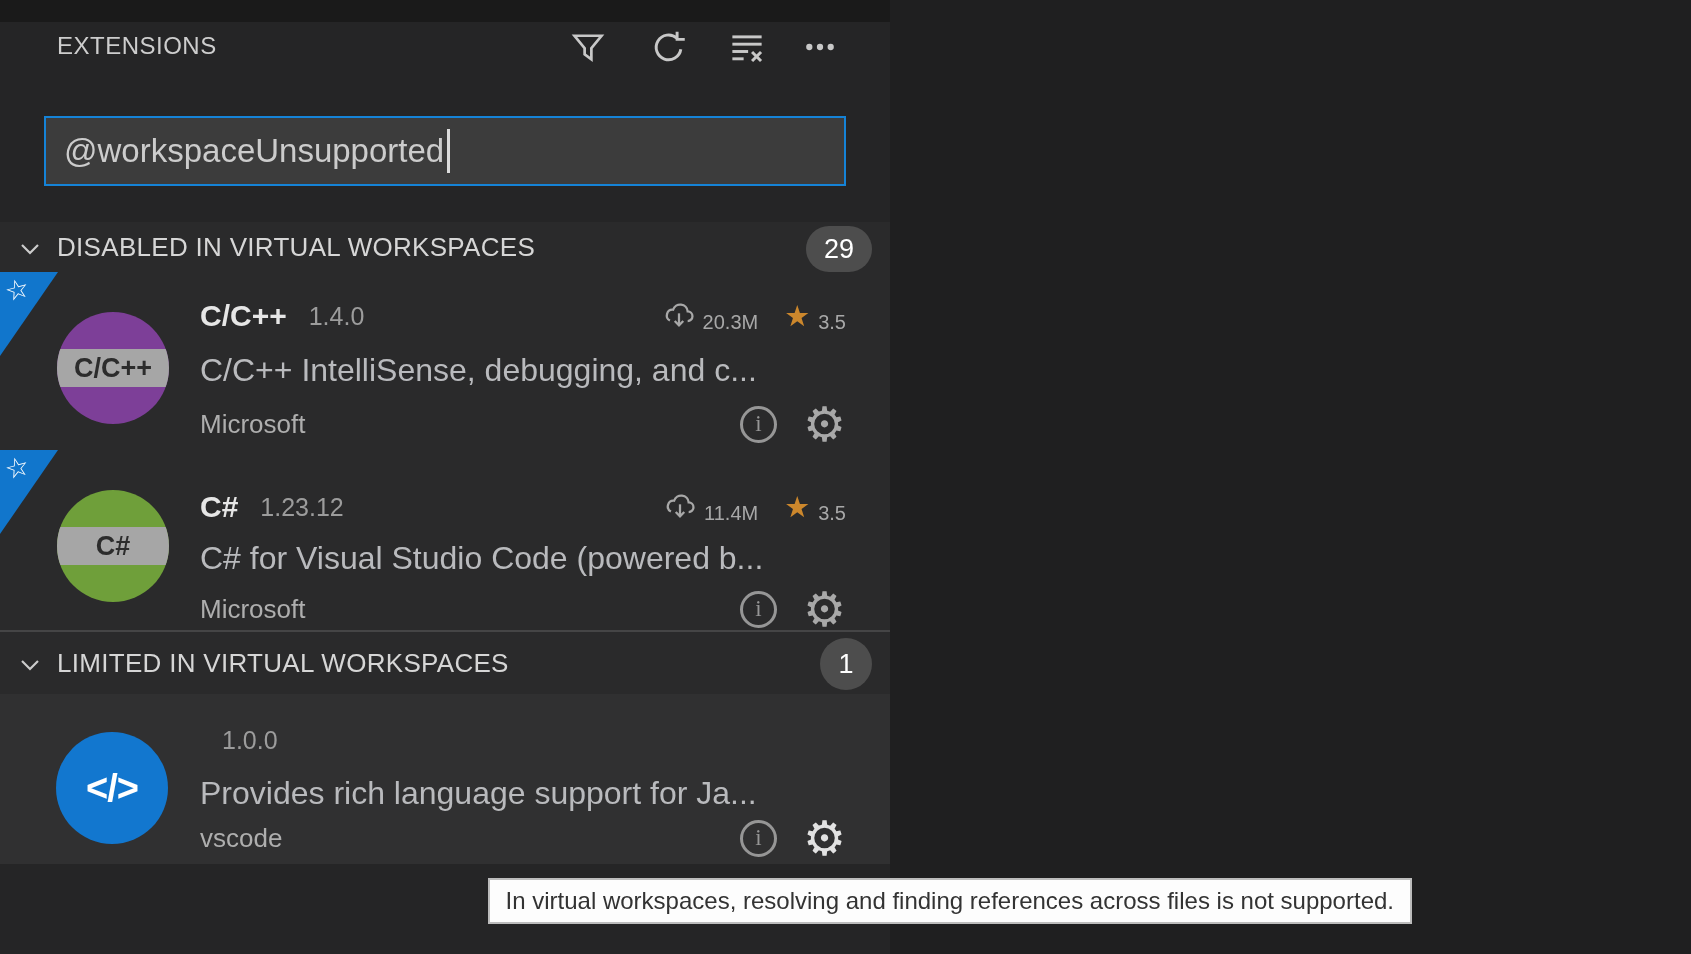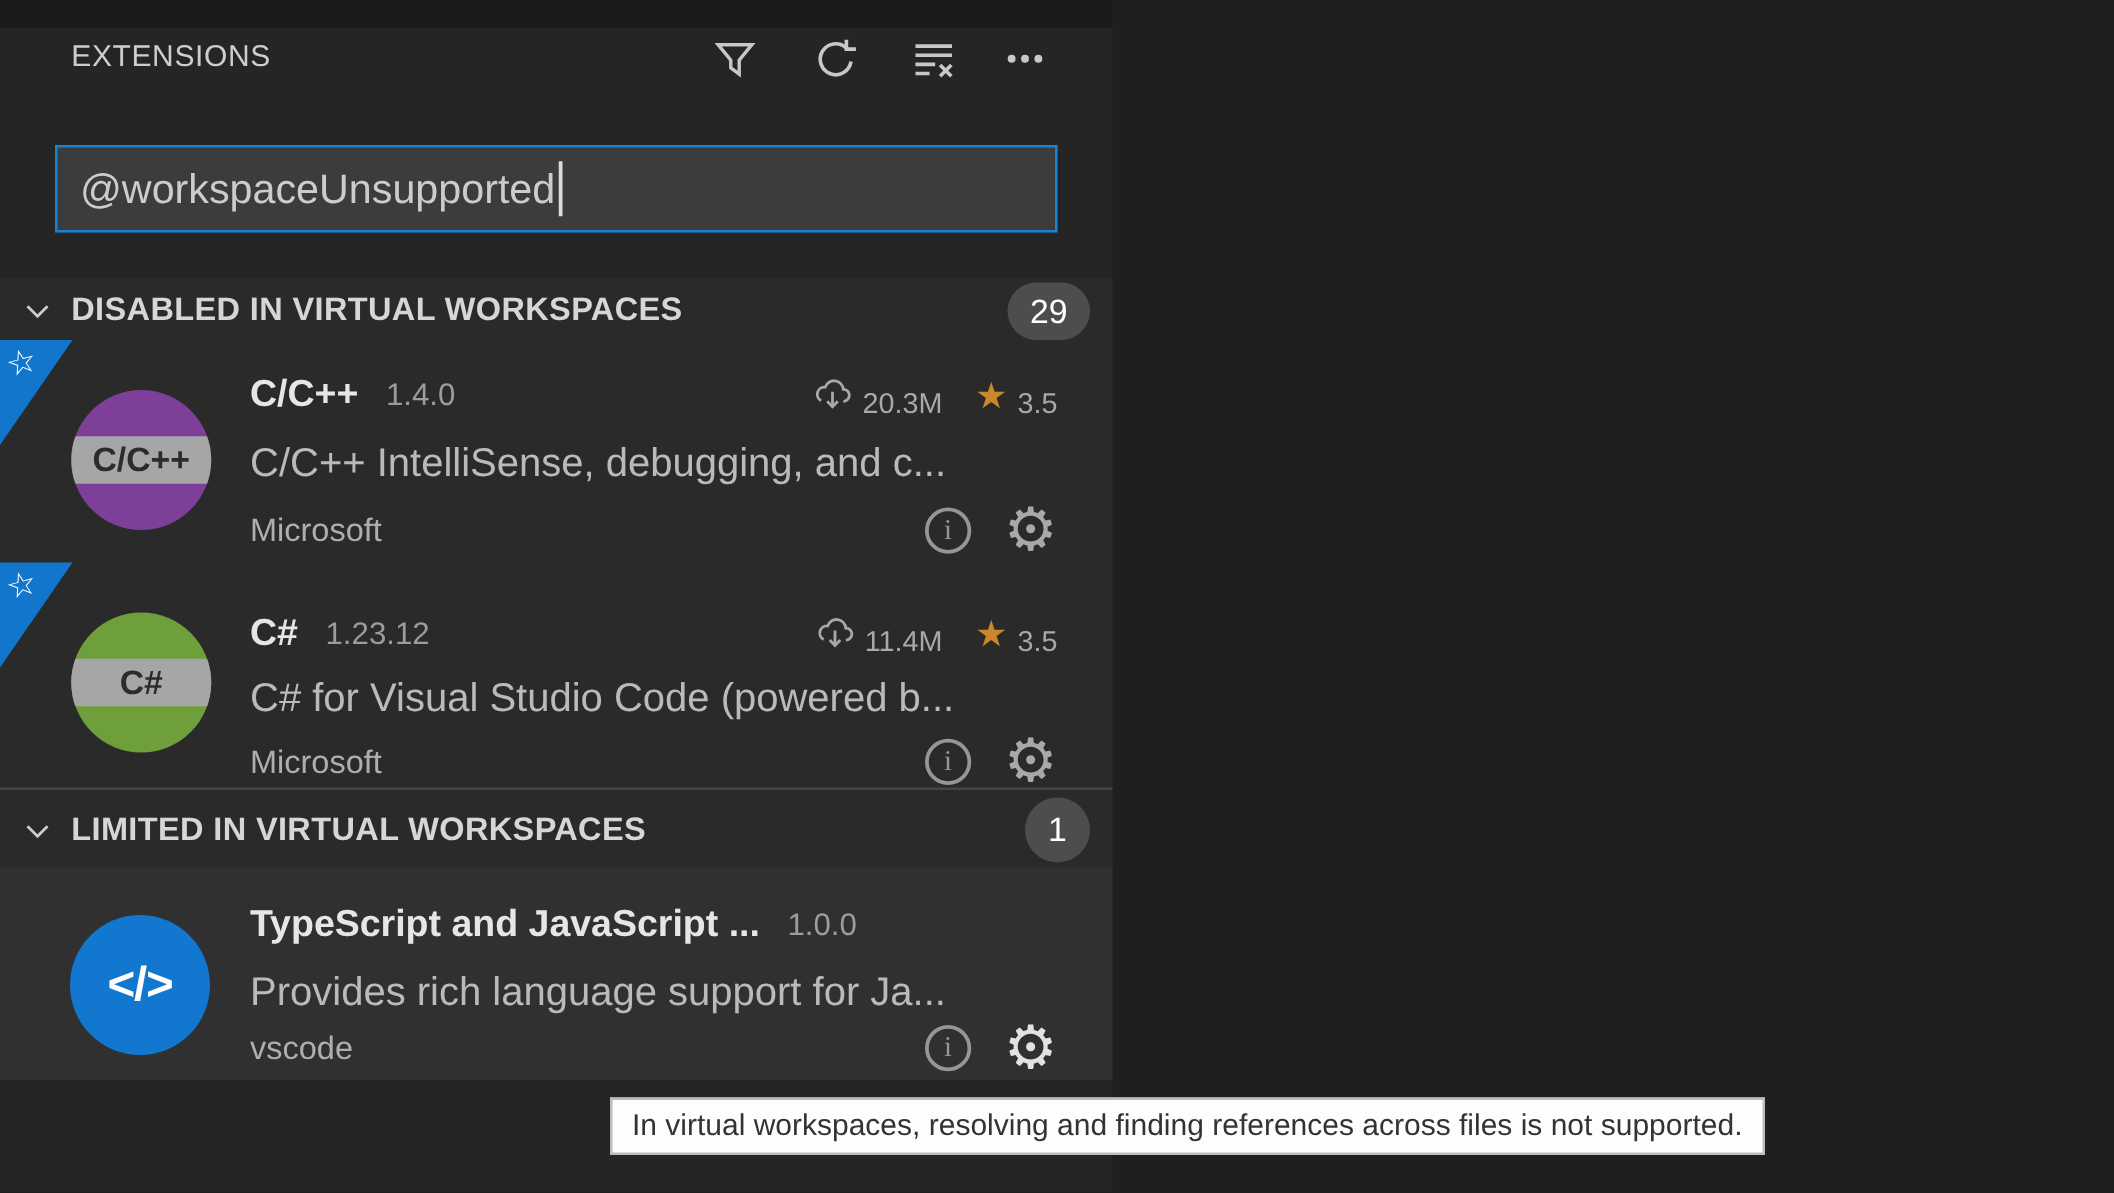--- a/index.html
+++ b/index.html
@@ -23,21 +23,21 @@
   .search-text{margin-left:18px;font-size:33px;color:#cccccc;white-space:pre;}
   .caret{display:inline-block;width:3px;height:44px;background:#dcdcdc;margin-left:3px;vertical-align:middle;}
 
   
   .list{position:absolute;left:0;top:222px;width:890px;height:642px;background:#2a2a2b;}
   .sec{position:absolute;left:0;width:890px;cursor:pointer;}
   .sec1{top:0;height:50px;}
   .sec2{top:410px;height:62px;}
   .chev{position:absolute;left:16px;}
   .sec1 .chev{top:13px;} .sec2 .chev{top:19px;}
-  .sec-label{position:absolute;left:57px;font-weight:bold;font-size:26px;color:#d6d6d6;letter-spacing:.3px;}
+  .sec-label{position:absolute;left:57px;font-weight:normal;font-size:26px;color:#d6d6d6;letter-spacing:.3px;}
   .sec1 .sec-label{line-height:50px;top:0;} .sec2 .sec-label{line-height:62px;top:0;}
   .badge-pill{position:absolute;right:18px;top:4px;height:46px;border-radius:23px;background:#4d4d4d;
               color:#ffffff;font-size:27px;line-height:46px;padding:0 18px;}
   .badge-circle{position:absolute;right:18px;top:6px;width:52px;height:52px;border-radius:50%;background:#4d4d4d;
               color:#ffffff;font-size:27px;line-height:52px;text-align:center;}
 
   .row{position:absolute;left:0;width:890px;cursor:pointer;}
   .row1{top:50px;height:178px;}
   .row2{top:228px;height:180px;}
   .row3{top:472px;height:170px;background:#303031;}
@@ -55,21 +55,21 @@
         color:#ffffff;font-weight:bold;font-size:38px;letter-spacing:-1px;}
 
   .content{position:absolute;left:200px;width:646px;top:0;height:100%;}
   .line{position:absolute;left:0;right:0;height:44px;display:flex;align-items:center;}
   .row1 .l1{top:22px;} .row1 .l2{top:76px;} .row1 .l3{top:130px;}
   .row2 .l1{top:35px;} .row2 .l2{top:86px;} .row2 .l3{top:137px;}
   .row3 .l1{top:24px;} .row3 .l2{top:77px;} .row3 .l3{top:122px;}
   .ext-name{font-weight:bold;font-size:30px;color:#e6e6e6;white-space:nowrap;}
   .ext-version{font-size:25px;color:#9c9c9c;margin-left:22px;white-space:nowrap;}
   .spacer{flex:1;}
-  .dl-count,.rating-val{font-size:23px;color:#a8a8a8;margin-top:12px;}
+  .dl-count,.rating-val{font-size:20px;color:#a8a8a8;margin-top:12px;}
   .dl-count{margin-left:8px;}
   .star{font-size:29px;color:#cc872c;margin-left:26px;font-family:"DejaVu Sans",sans-serif;}
   .rating-val{margin-left:8px;}
   .ext-desc{font-size:32px;color:#b9babd;white-space:nowrap;overflow:hidden;}
   .ext-pub{font-weight:normal;font-size:26px;color:#aeaeae;}
   .row-actions{position:absolute;right:0;top:0;height:44px;display:flex;align-items:center;gap:26px;}
   .info-btn{width:37px;height:37px;border:3px solid #969696;border-radius:50%;color:#969696;
             font-family:"Liberation Serif",serif;font-size:23px;display:flex;align-items:center;justify-content:center;
             box-sizing:border-box;cursor:pointer;}
   .gear-btn{font-family:"DejaVu Sans",sans-serif;font-size:48px;color:#a8a8a8;cursor:pointer;line-height:44px;}
@@ -219,21 +219,20 @@
         <span class="sec-label">LIMITED IN VIRTUAL WORKSPACES</span>
         <span class="badge-circle">1</span>
       </div>
 
       <div class="row row3">
         <div class="ext-icon" style="background: rgb(18, 119, 207);">
           <div class="code-glyph">&lt;/&gt;</div>
         </div>
         <div class="content">
           <div class="line l1">
-            <span class="ext-name">TypeScript and JavaScript ...</span>
             <span class="ext-version">1.0.0</span>
           </div>
           <div class="line l2">
               <span class="ext-desc">Provides rich language support for Ja...</span>
             </div>
           <div class="line l3">
             <span class="ext-pub">vscode</span>
             <span class="row-actions">
               <span class="info-btn">i</span>
               <span class="gear-btn">⚙</span>

